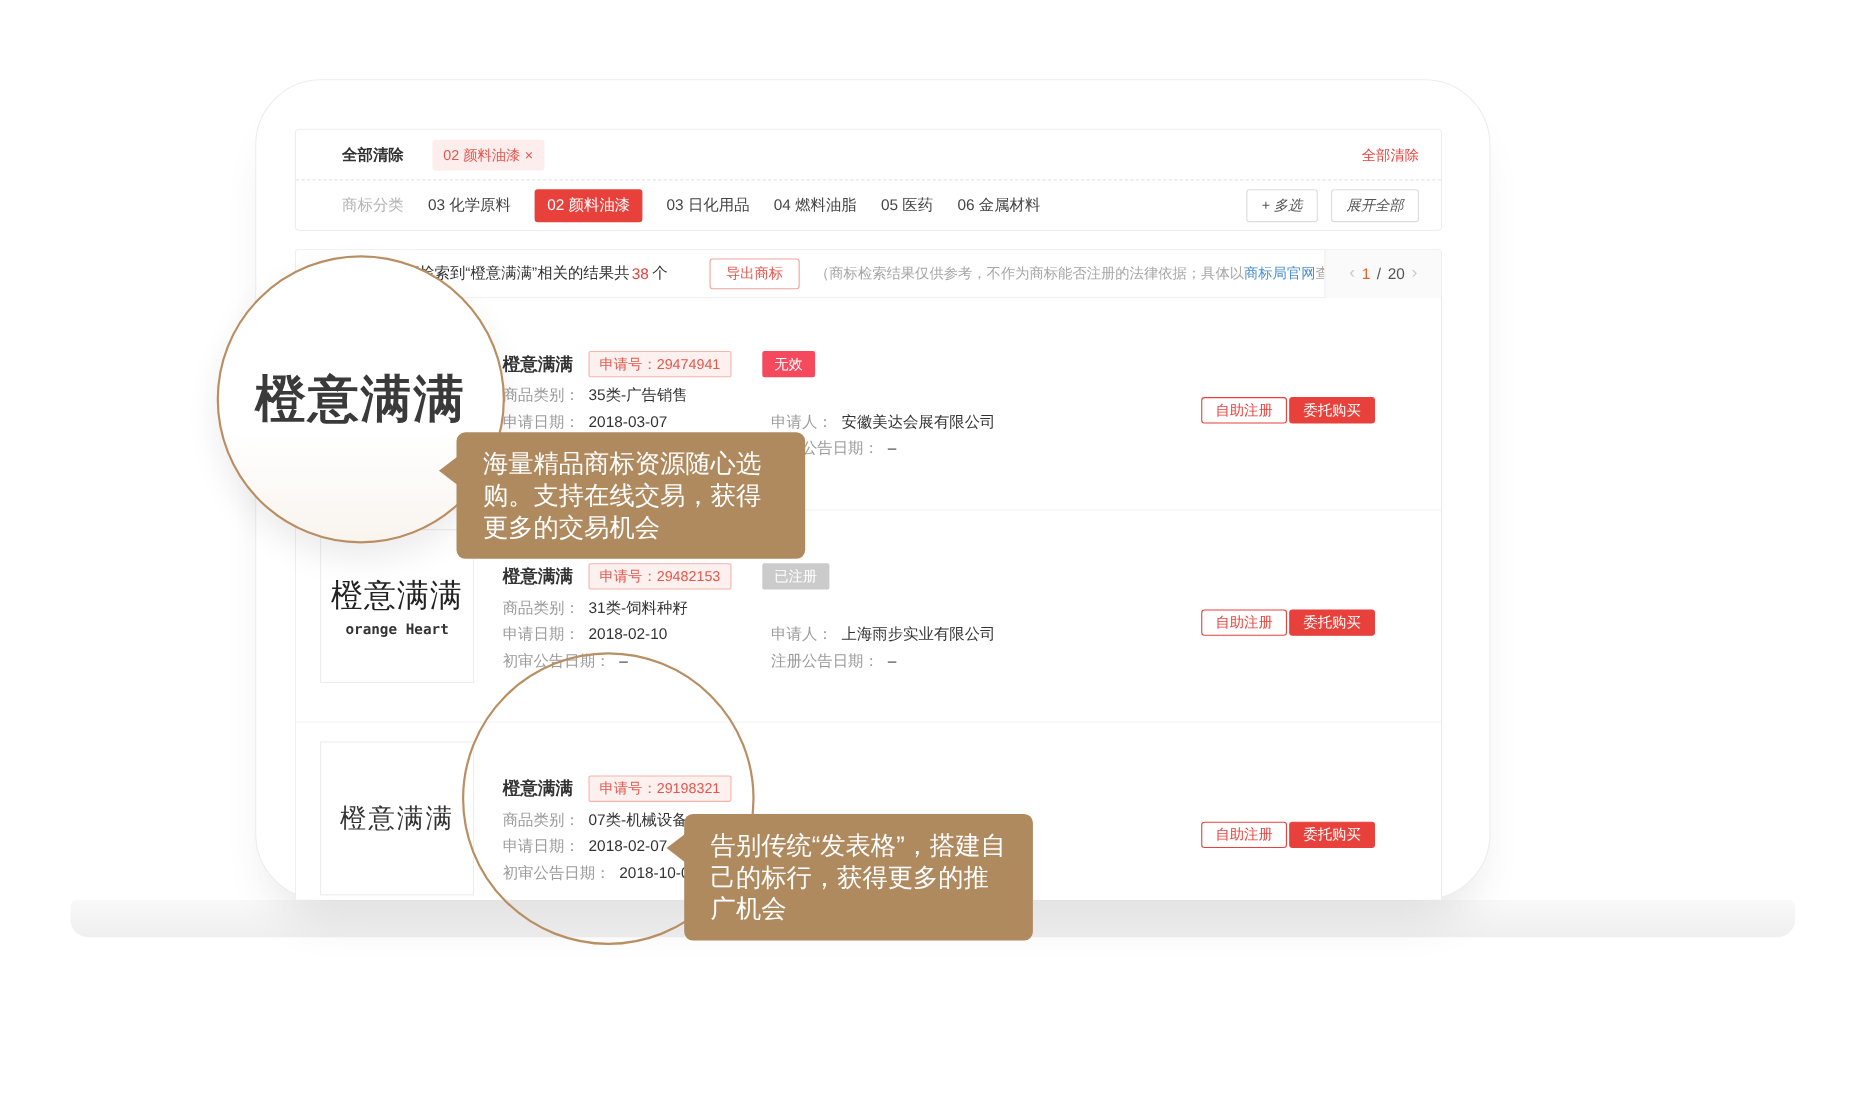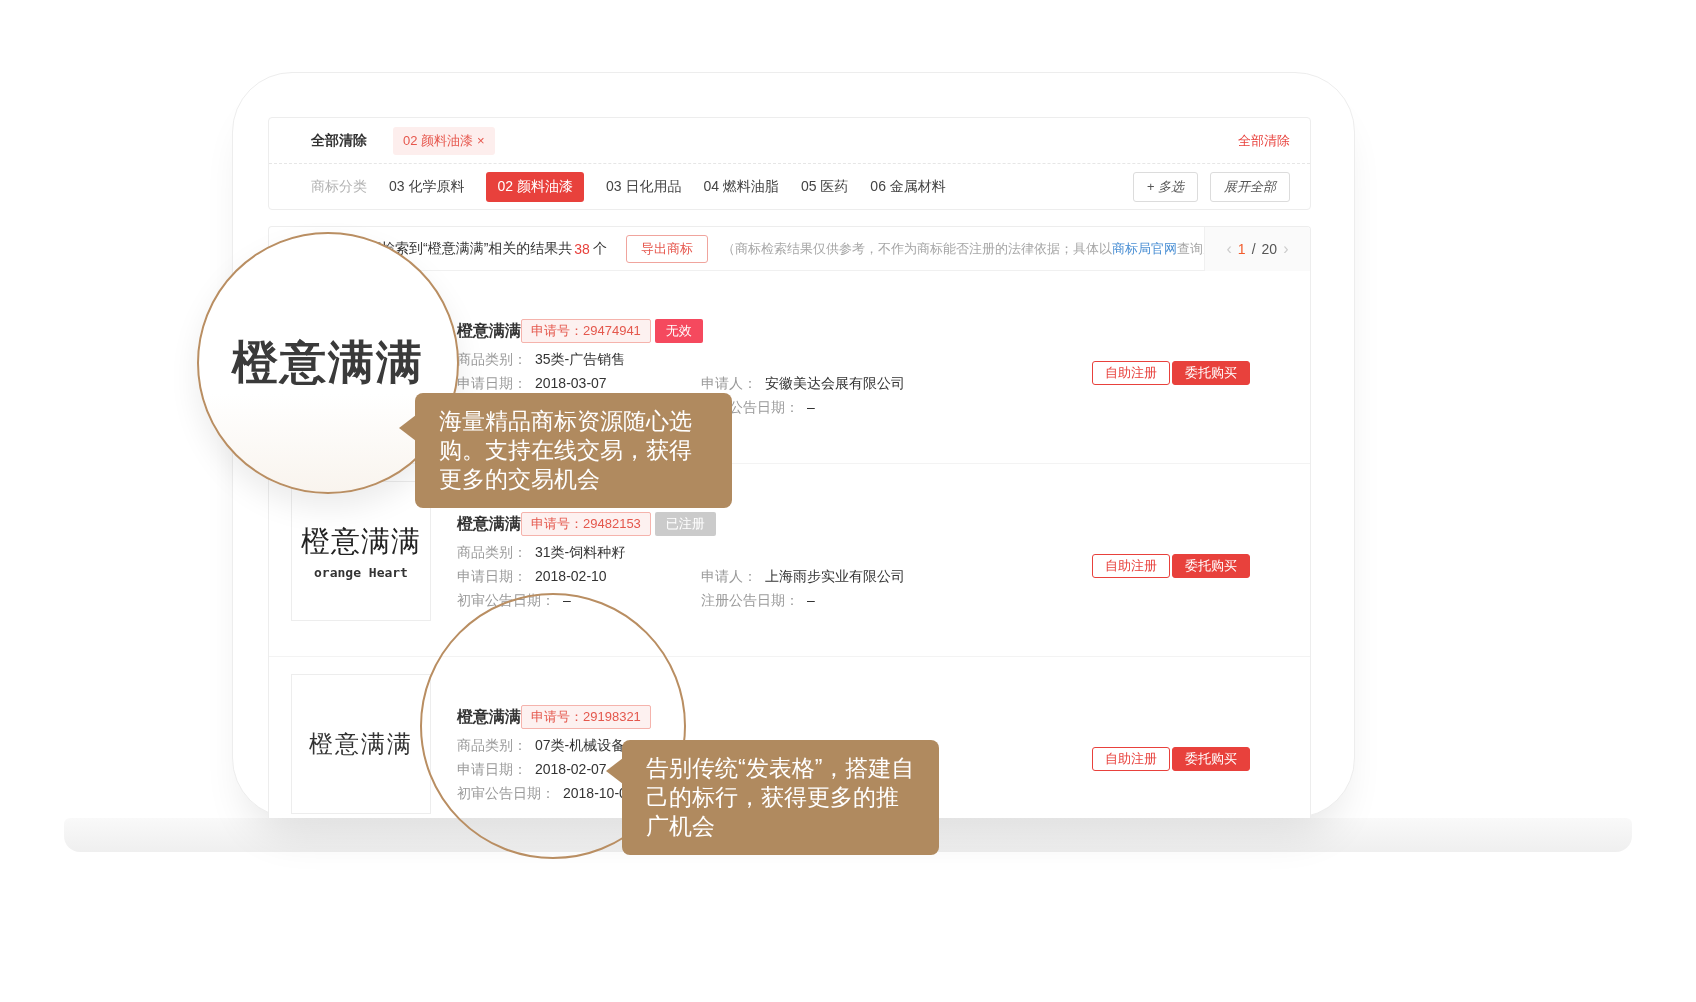--- a/index.html
+++ b/index.html
@@ -32,21 +32,21 @@
     color:#555; background:#fff; cursor:pointer; white-space:nowrap;font-style:italic; }
 
   
   .results-panel { position:absolute; left:268px; top:226px; width:1043px; height:592px;
     background:#fff; border:1px solid #ededed; border-bottom:none; border-radius:4px 4px 0 0;
     z-index:3; overflow:hidden; }
   .res-header { position:relative; height:44px; border-bottom:1px solid #f0f0f0;
     display:flex; align-items:center; padding-left:42px; font-size:14px; color:#333; }
   .count-red { color:#e8413c; margin:0 3px 0 2px; }
   .unit { margin-right:2px; }
-  .export-btn { margin-left:17px; border:1px solid #f0a49d; color:#e6564c; background:#fff;
+  .export-btn { margin-left:36px; border:1px solid #f0a49d; color:#e6564c; background:#fff;
     border-radius:3px; padding:4px 14px; font-size:13px; cursor:pointer; white-space:nowrap; }
   .disclaimer { margin-left:14px; font-size:13px; color:#a6a6a6; white-space:nowrap; }
   .disclaimer .link { color:#4a8fd4; cursor:pointer; }
   .pagination { position:absolute; right:0; top:0; width:106px; height:44px;
     border-left:1px solid #f0f0f0; display:flex; align-items:center; justify-content:center;
     gap:6px; font-size:14px; background:#fafafa; }
   .pg-arrow { color:#ccc; cursor:pointer; font-size:16px; }
   .pg-cur { color:#f25b2b; }
   .pg-sep, .pg-total { color:#555; }
 
@@ -55,23 +55,23 @@
   .row1 { top:44px; } .row2 { top:237px; } .row3 { top:430px; border-bottom:none; }
   .mark-box { position:absolute; left:22px; top:17px; width:140px; height:140px;
     border:1px solid #ededed; display:flex; flex-direction:column; align-items:center;
     justify-content:center; background:#fff; }
   .mark-plain { font-size:24px; color:#333; letter-spacing:2px; }
   .mark-serif { font-family:"DejaVu Serif",serif; font-size:29px; color:#222; letter-spacing:1px; }
   .mark-sub { font-family:"DejaVu Sans Mono",monospace; font-size:13px; font-weight:bold; color:#333; margin-top:3px; }
   .dline { position:absolute; left:188px; font-size:14px; white-space:nowrap; }
   .name-line { top:48px; display:flex; align-items:center; }
   .tm-name { font-size:16px; font-weight:bold; color:#333; }
-  .tag-appno { margin-left:0; border:1px solid #f5b3ac; background:#fdf1f0; color:#e4574c;
+  .tag-appno { margin-left:14px; border:1px solid #f5b3ac; background:#fdf1f0; color:#e4574c;
     font-size:13px; padding:2px 9px; border-radius:2px; }
-  .tag-status { margin-left:4px; font-size:13px; color:#fff; padding:3px 11px; border-radius:2px; }
+  .tag-status { margin-left:28px; font-size:13px; color:#fff; padding:3px 11px; border-radius:2px; }
   .st-invalid { background:#f5495e; }
   .st-registered { background:#cbcbcb; }
   .l2 { top:80px; } .l3 { top:104px; } .l4 { top:128px; }
   .f-label { color:#9a9a9a; margin-right:8px; }
   .f-value { color:#333; }
   .col2 { position:absolute; left:244px; top:0; white-space:nowrap; }
   .act-btn { position:absolute; top:90px; height:24px; line-height:22px; padding:0 12px;
     border-radius:3px; font-size:13px; cursor:pointer; white-space:nowrap; }
   .btn-self { right:140px; border:1px solid #e8413c; color:#e8413c; background:#fff; }
   .btn-buy { right:60px; border:1px solid #e8413c; color:#ffffff; background:#e8413c; }

